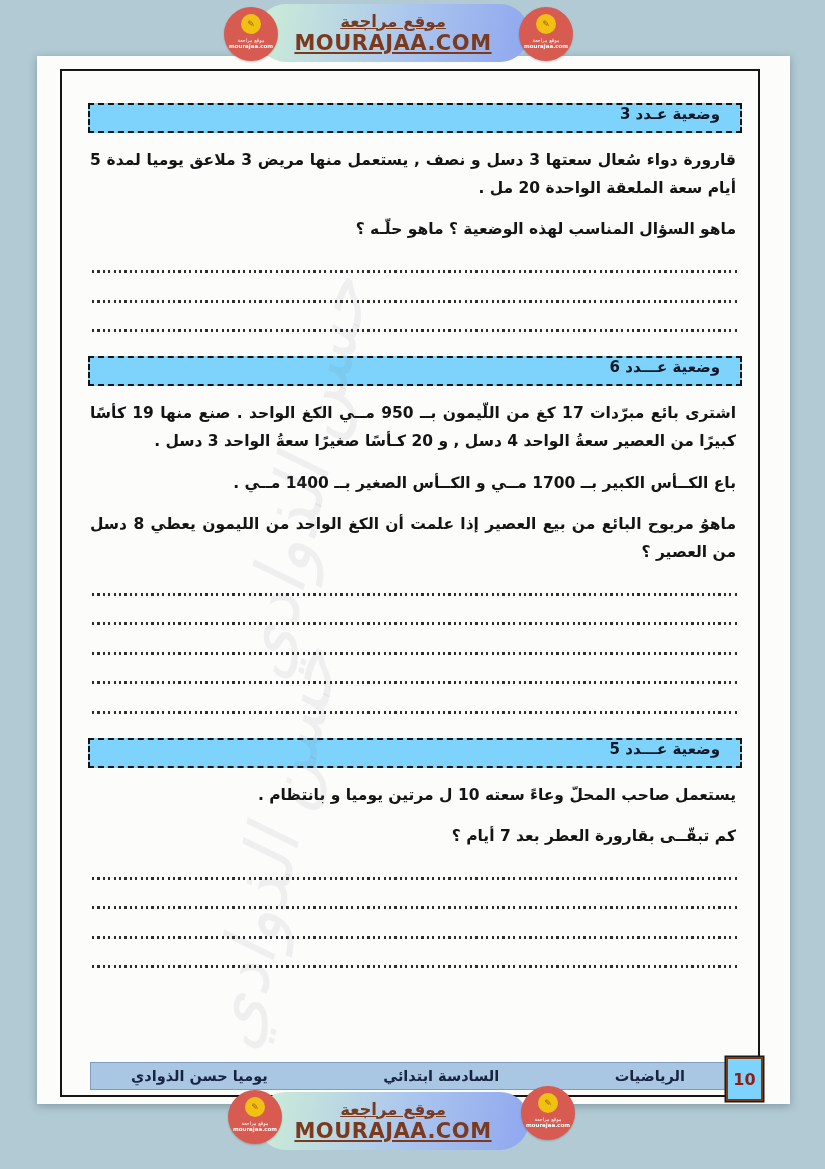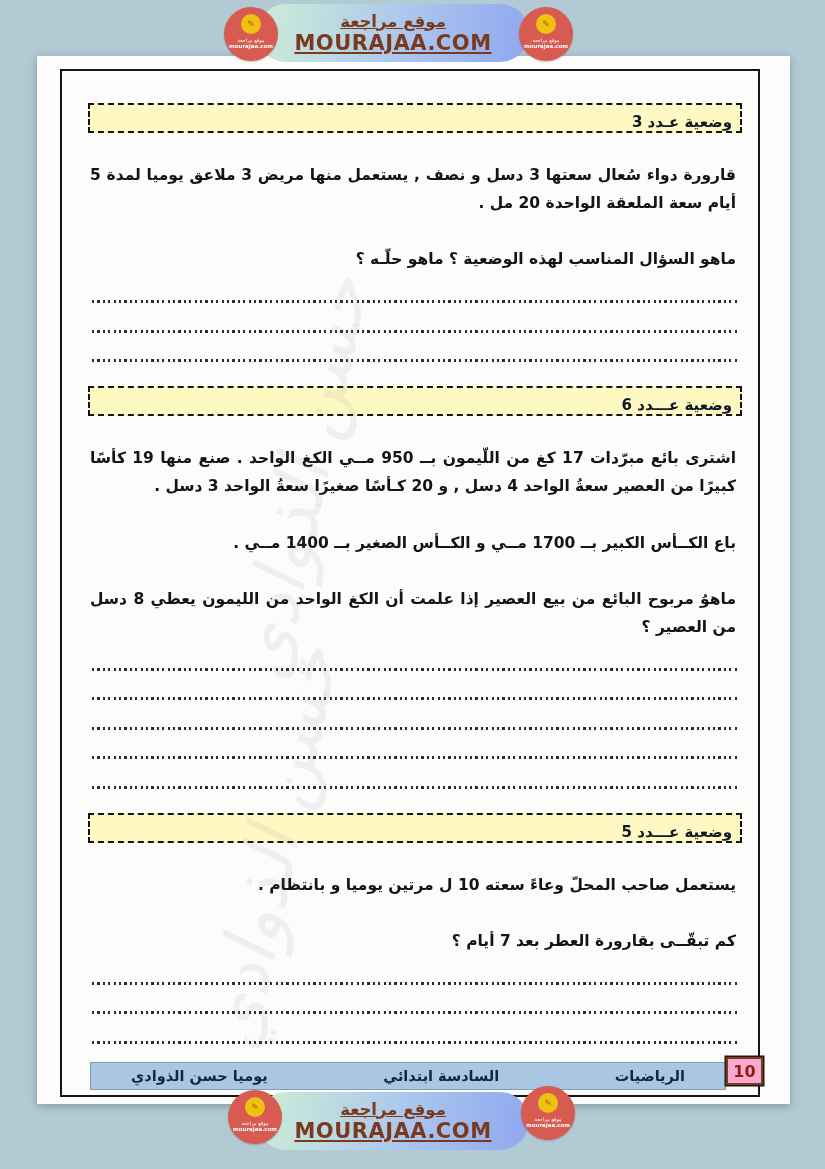--- a/index.html
+++ b/index.html
@@ -28,36 +28,36 @@
   .content {
     position: absolute;
     left: 26px; top: 0;
     width: 654px;
     direction: rtl;
   }
 
   
   .sec-header {
     margin-top: 32px;
-    background: #fef9c3;
+    background: #7dd3fc;
     border: 2.3px dashed #141414;
     height: 30px;
     display: flex;
-    align-items: flex-end;
-    padding: 0 8px;
+    align-items: flex-start;
+    padding: 0 20px;
     font-weight: bold;
     font-size: 15px;
     color: #101826;
   }
   .sec-header.tight { margin-top: 24px; }
 
   
   .sec-body { padding: 0 6px 0 2px; }
   .para {
-    margin-top: 28px;
+    margin-top: 13px;
     font-size: 15.5px;
     font-weight: bold;
     color: #141414;
     line-height: 1.82;
     text-align: justify;
   }
 
   
   .dotlines { margin-top: 6px; padding: 0 4px; }
   .dotline {
@@ -78,22 +78,22 @@
     align-items: center;
     justify-content: space-between;
     padding: 0 40px;
     font-size: 14.5px;
     font-weight: bold;
     color: #17233f;
   }
   .page-num {
     position: absolute;
     left: 689px; top: 1001px;
-    width: 37px; height: 28px;
-    background: #f9a8d4;
+    width: 37px; height: 44px;
+    background: #7dd3fc;
     border: 2px solid #7c3a12;
     box-shadow: 0 0 0 1.5px #1b1b1b;
     display: flex; align-items: center; justify-content: center;
     font-size: 16px; font-weight: bold; color: #8f1d12;
   }
 
   
   .banner {
     position: absolute;
     left: 257px;

